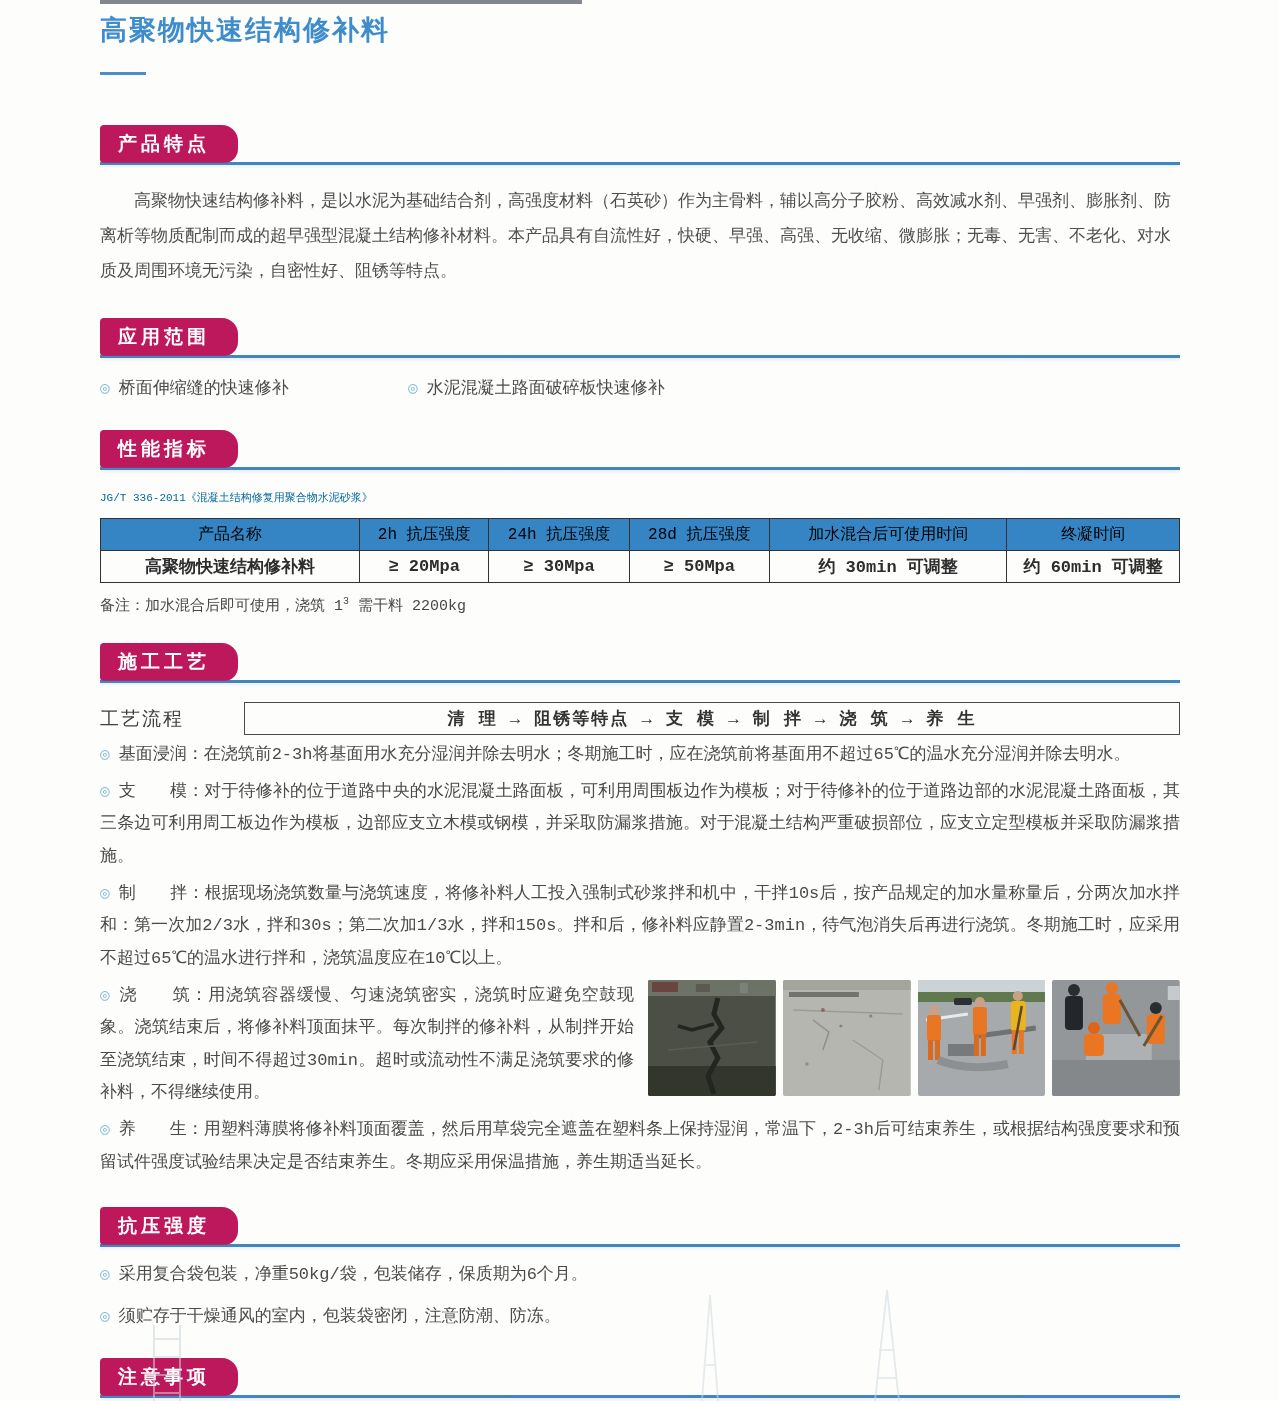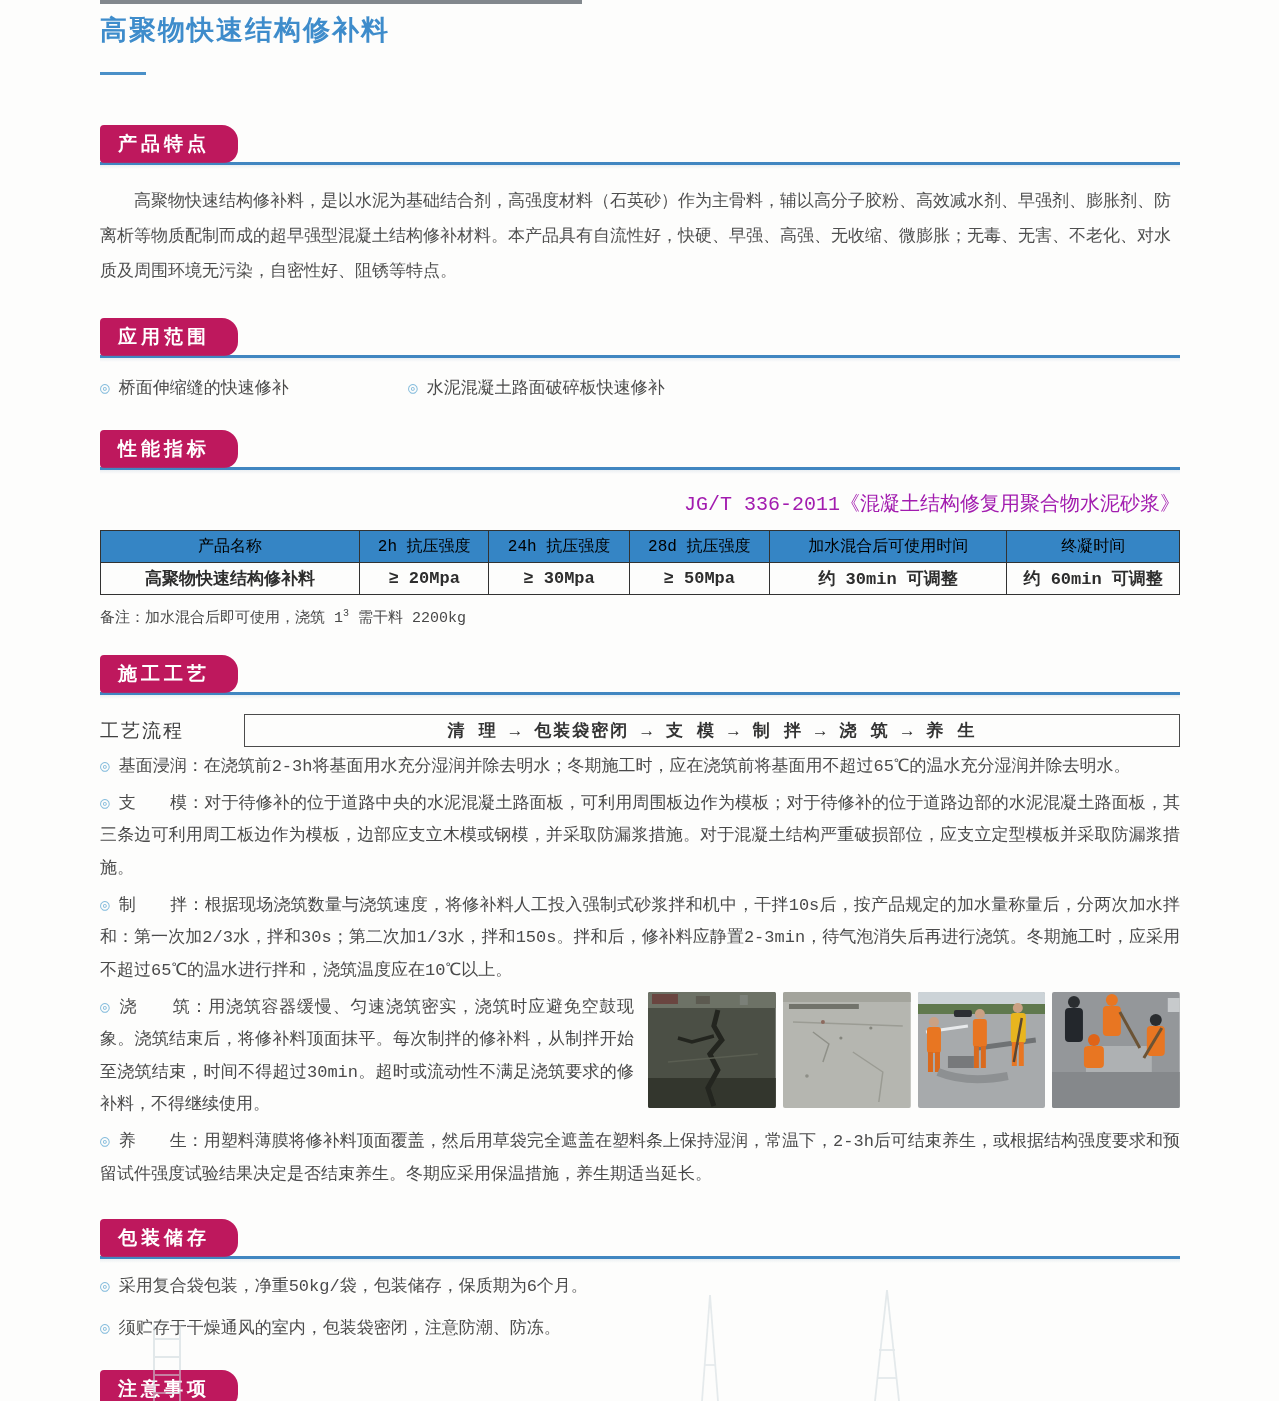--- a/index.html
+++ b/index.html
@@ -80,24 +80,24 @@
     margin-right: 9px;
   }
   .bullet-line {
     font-size: 17px;
     color: #4a4a4a;
     line-height: 1.6;
   }
   .app-row { display: flex; margin-top: 17px; }
   .app-row .bullet-line:first-child { width: 308px; }
   .standard-caption {
-    text-align: right;
+    text-align: left;
     margin-top: 20px;
-    font-size: 20px;
-    color: #a21caf;
+    font-size: 11px;
+    color: #0369a1;
   }
   table.perf {
     width: 100%;
     border-collapse: collapse;
     margin-top: 13px;
     table-layout: fixed;
   }
   table.perf th {
     background: #3585c5;
     color: #000000;
@@ -234,21 +234,21 @@
     </table>
 
     <div class="perf-note"><span>备注：加水混合后即可使用，浇筑 1</span><sup>3</sup><span> 需干料 2200kg</span></div>
 
     <div class="section-head mt-section">
       <div class="section-tab">施工工艺</div>
     </div>
 
     <div class="flow-row">
       <div class="flow-label">工艺流程</div>
-      <div class="flow-box">清  理  →  包装袋密闭 → 支  模 → 制  拌 → 浇  筑 → 养  生</div>
+      <div class="flow-box">清  理  →  阻锈等特点 → 支  模 → 制  拌 → 浇  筑 → 养  生</div>
     </div>
 
     <div class="process-list">
       <p class="process-item"><span class="bullet-icon">◎</span><span>基面浸润：在浇筑前2-3h将基面用水充分湿润并除去明水；冬期施工时，应在浇筑前将基面用不超过65℃的温水充分湿润并除去明水。</span></p>
       <p class="process-item"><span class="bullet-icon">◎</span><span>支　　模：对于待修补的位于道路中央的水泥混凝土路面板，可利用周围板边作为模板；对于待修补的位于道路边部的水泥混凝土路面板，其三条边可利用周工板边作为模板，边部应支立木模或钢模，并采取防漏浆措施。对于混凝土结构严重破损部位，应支立定型模板并采取防漏浆措施。</span></p>
       <p class="process-item"><span class="bullet-icon">◎</span><span>制　　拌：根据现场浇筑数量与浇筑速度，将修补料人工投入强制式砂浆拌和机中，干拌10s后，按产品规定的加水量称量后，分两次加水拌和：第一次加2/3水，拌和30s；第二次加1/3水，拌和150s。拌和后，修补料应静置2-3min，待气泡消失后再进行浇筑。冬期施工时，应采用不超过65℃的温水进行拌和，浇筑温度应在10℃以上。</span></p>
 
       <div class="photo-strip">
         <div class="photo">
           <svg viewBox="0 0 128 116" preserveAspectRatio="none">
@@ -321,21 +321,21 @@
           </svg>
         </div>
       </div>
 
       <p class="process-item"><span class="bullet-icon">◎</span><span>浇　　筑：用浇筑容器缓慢、匀速浇筑密实，浇筑时应避免空鼓现象。浇筑结束后，将修补料顶面抹平。每次制拌的修补料，从制拌开始至浇筑结束，时间不得超过30min。超时或流动性不满足浇筑要求的修补料，不得继续使用。</span></p>
       <p class="process-item"><span class="bullet-icon">◎</span><span>养　　生：用塑料薄膜将修补料顶面覆盖，然后用草袋完全遮盖在塑料条上保持湿润，常温下，2-3h后可结束养生，或根据结构强度要求和预留试件强度试验结果决定是否结束养生。冬期应采用保温措施，养生期适当延长。</span></p>
       <div class="clear"></div>
     </div>
 
     <div class="section-head mt-section">
-      <div class="section-tab">包装储存</div>
+      <div class="section-tab">抗压强度</div>
     </div>
     <div class="pack-list">
       <div class="bullet-line"><span class="bullet-icon">◎</span><span>采用复合袋包装，净重50kg/袋，包装储存，保质期为6个月。</span></div>
       <div class="bullet-line"><span class="bullet-icon">◎</span><span>须贮存于干燥通风的室内，包装袋密闭，注意防潮、防冻。</span></div>
     </div>
 
     <div class="section-head mt-section">
       <div class="section-tab">注意事项</div>
     </div>
 

